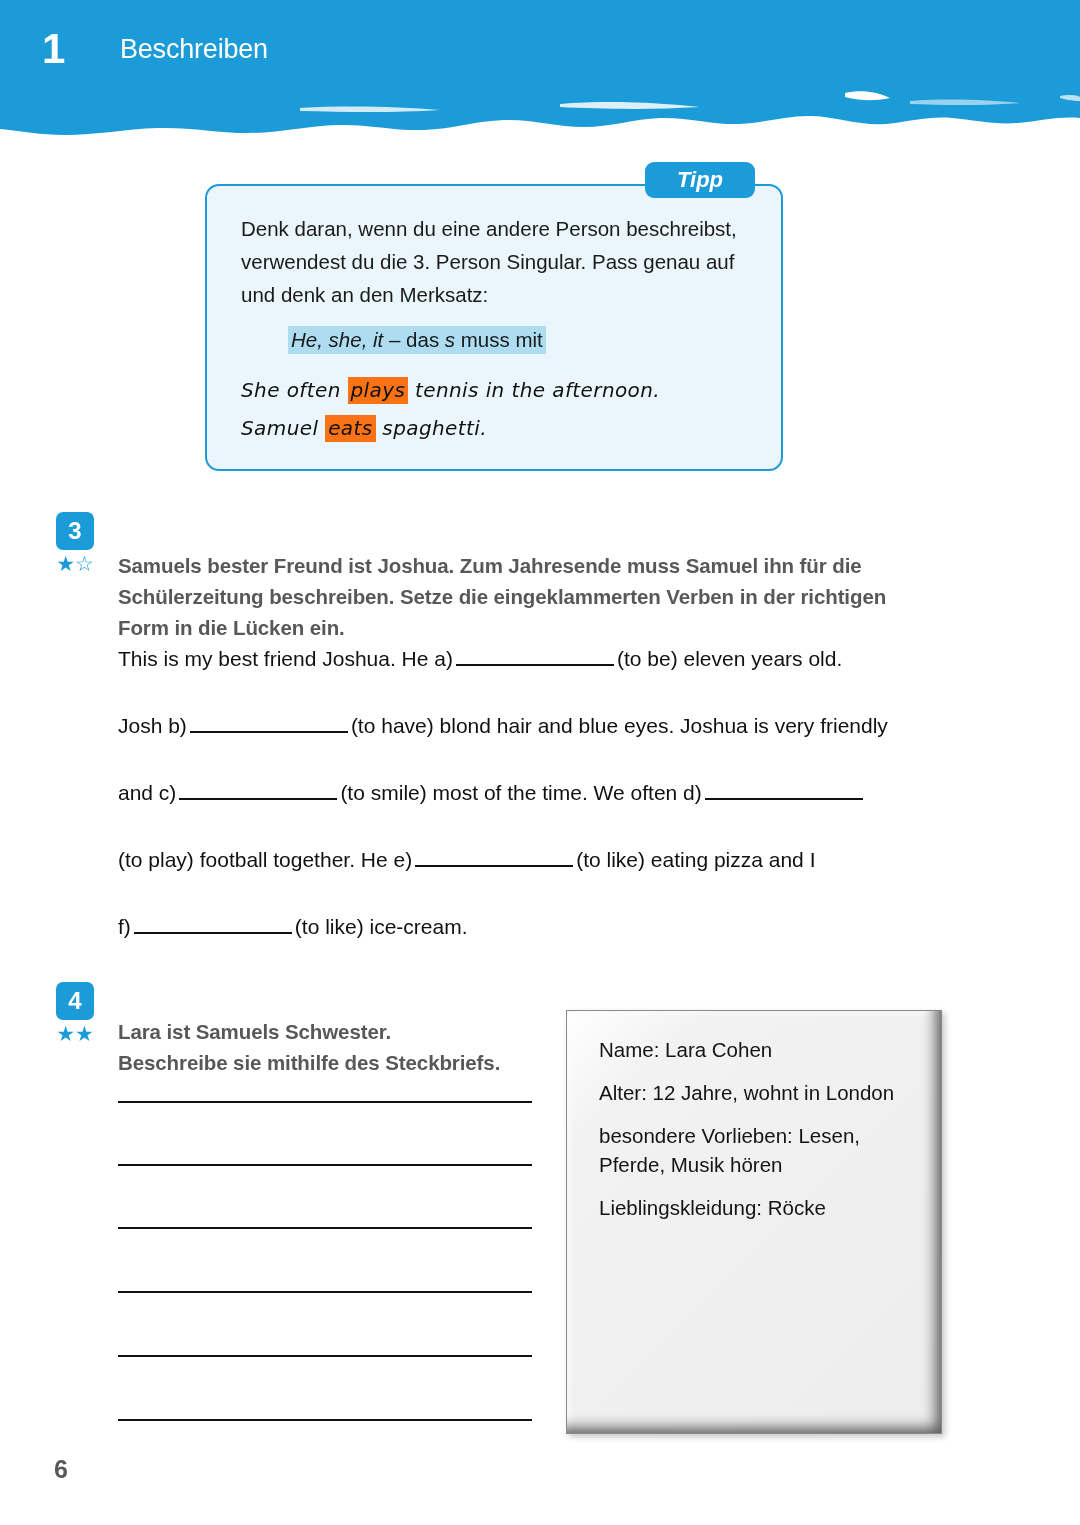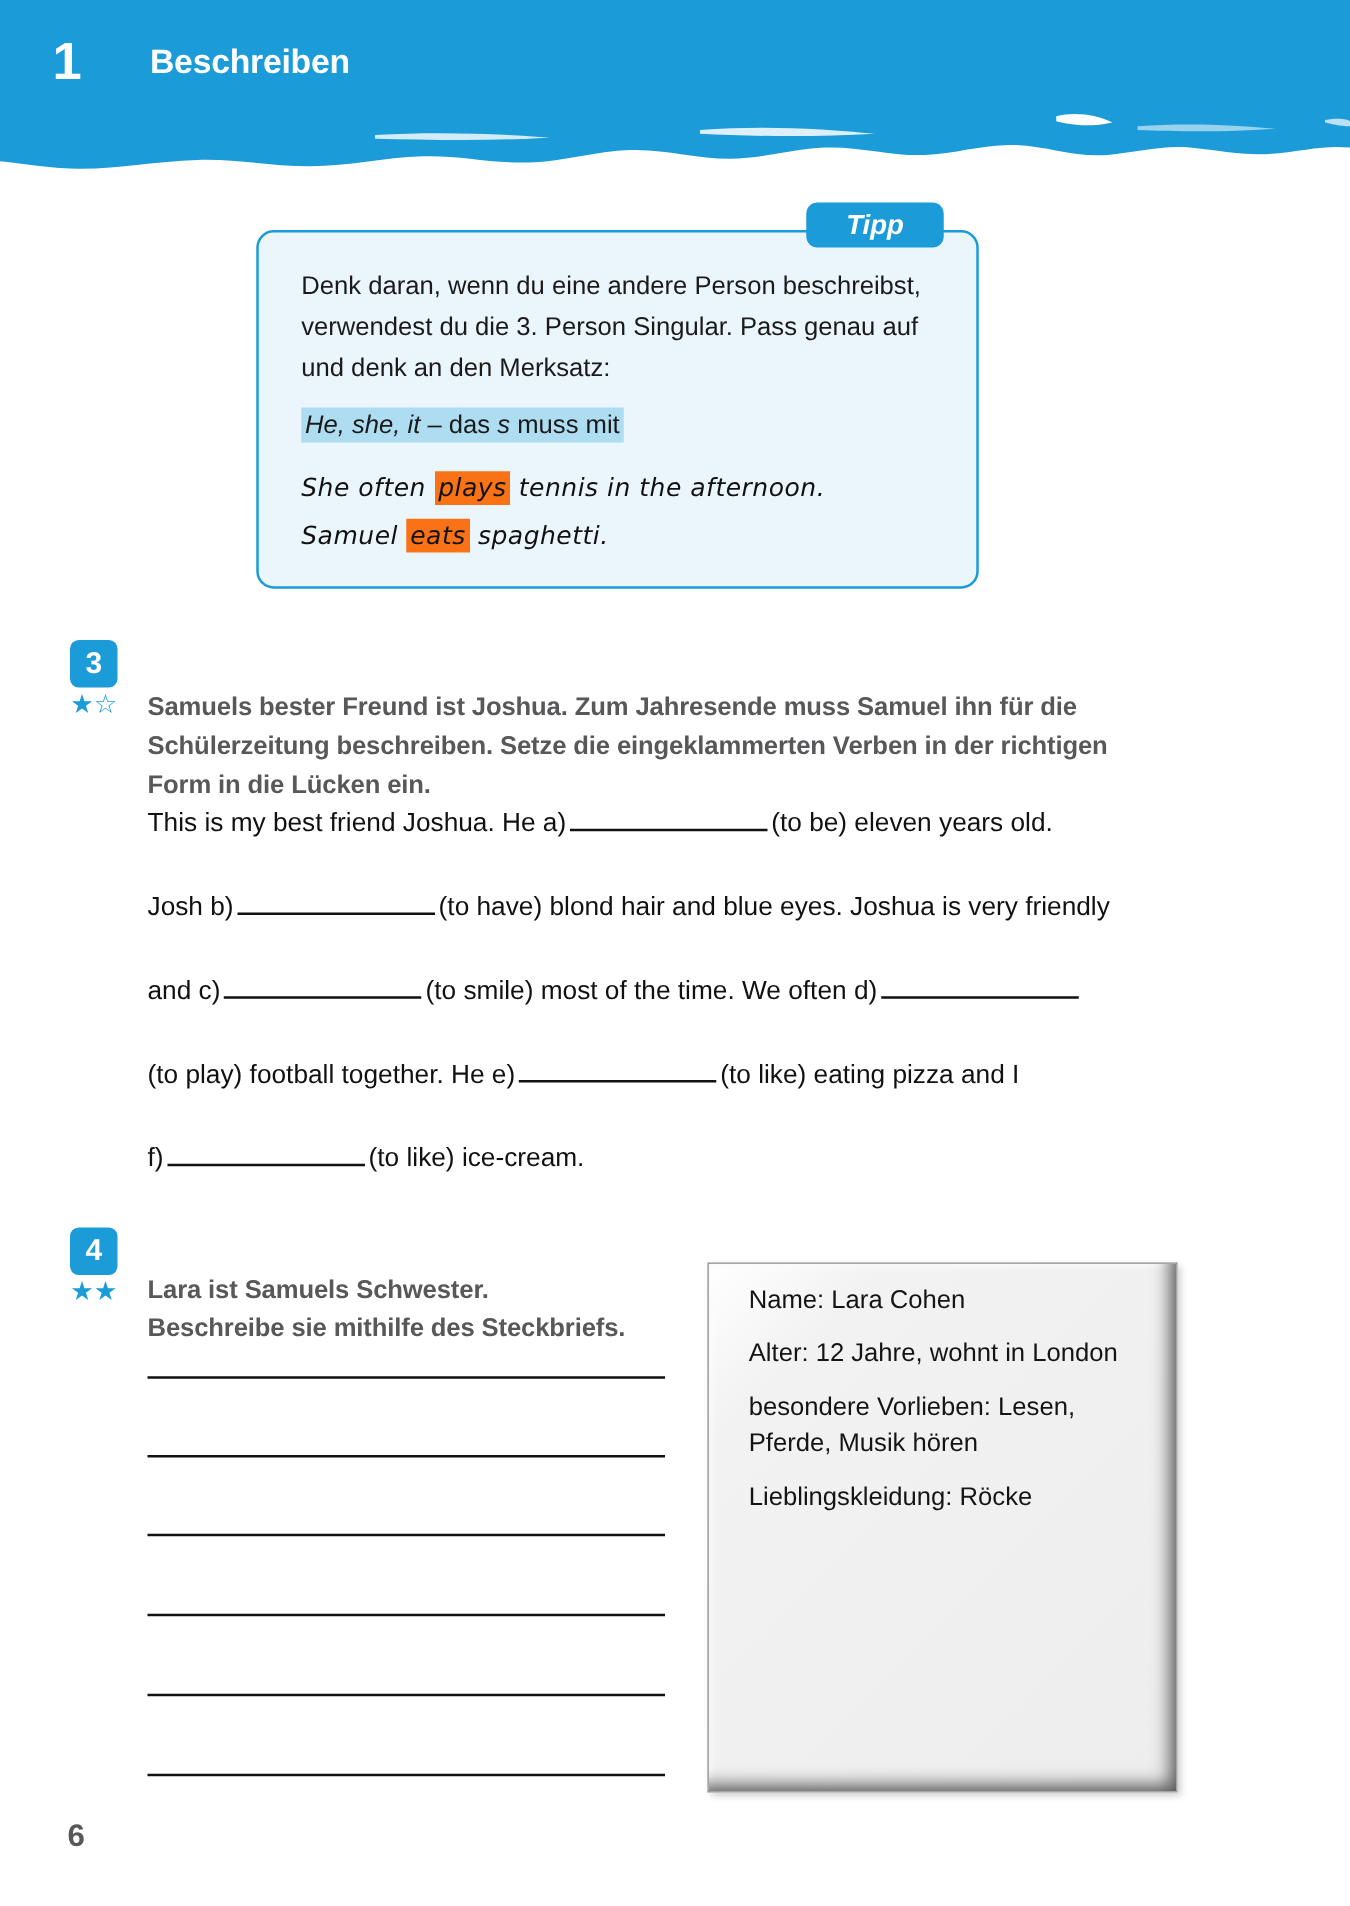--- a/index.html
+++ b/index.html
@@ -33,21 +33,21 @@
     font-size: 42px;
     font-weight: bold;
     color: #ffffff;
     line-height: 1;
     letter-spacing: -1px;
   }
   .header-title {
     position: absolute;
     left: 120px; top: 36px;
     font-size: 27px;
-    font-weight: bold;
+    font-weight: normal;
     color: #ffffff;
     line-height: 1;
     letter-spacing: -0.2px;
   }
 
   
   .tipp-wrap {
     position: absolute;
     left: 205px; top: 162px;
     width: 578px;
@@ -85,20 +85,21 @@
   }
   .tipp-rule {
     font-size: 20.5px;
     color: #1a1a1a;
     line-height: 30px;
     margin-bottom: 16px;
   }
   .hl-rule {
     background: #AEDDF2;
     padding: 2px 3px 3px 3px;
+    margin-left: 47px;
   }
   .tipp-hand {
     font-family: "DejaVu Sans", sans-serif;
     font-size: 20px;
     font-style: italic;
     color: #111111;
     line-height: 38px;
     letter-spacing: 0.4px;
   }
   .hl-word {
@@ -164,21 +165,21 @@
   }
 
   
   .steck {
     position: absolute;
     left: 566px; top: 1010px;
     width: 376px;
     height: 424px;
     background: linear-gradient(135deg, #ffffff 0%, #f2f2f2 18%, #ededed 100%);
     border: 1px solid #8a8a8a;
-    padding: 10px 20px 20px 20px;
+    padding: 20px 20px 20px 20px;
     box-shadow:
       inset -9px -9px 14px -4px rgba(30,30,30,0.70),
       inset 4px 4px 6px -2px rgba(255,255,255,0.95),
       3px 3px 6px rgba(0,0,0,0.22);
   }
   .steck-inner {
     position: relative;
     width: 100%;
     height: 100%;
     padding: 4px 10px 0 12px;

